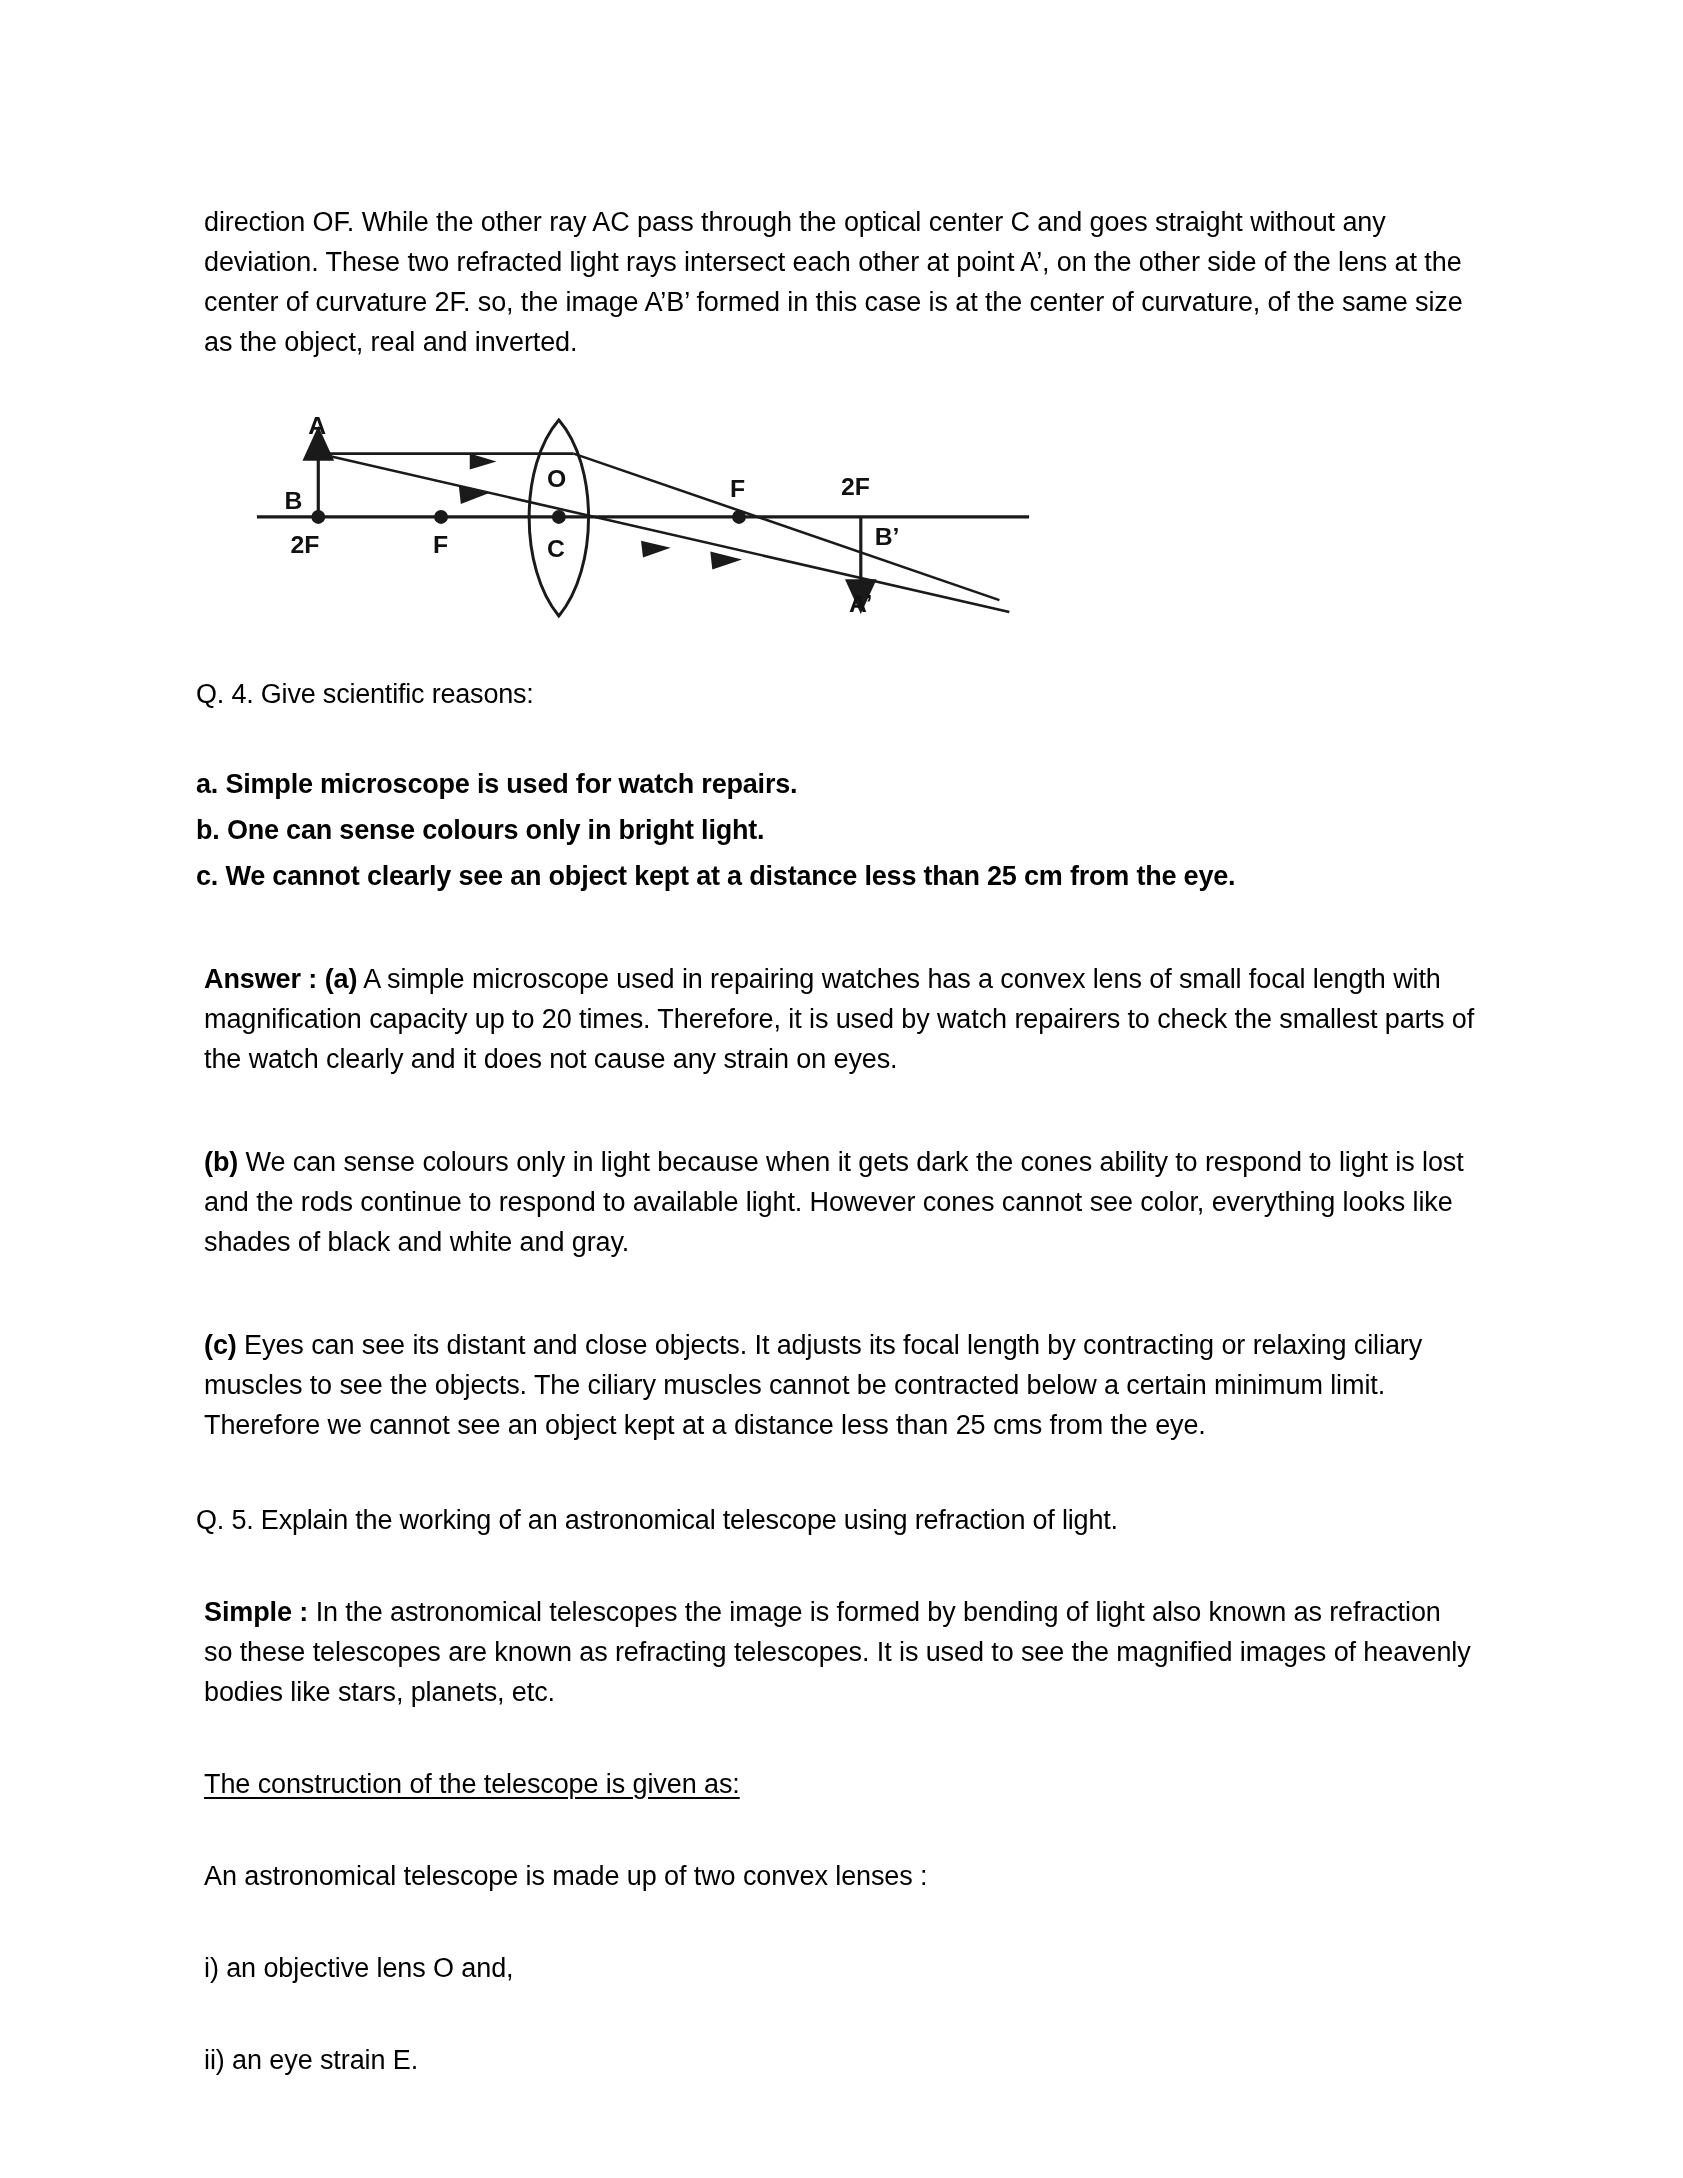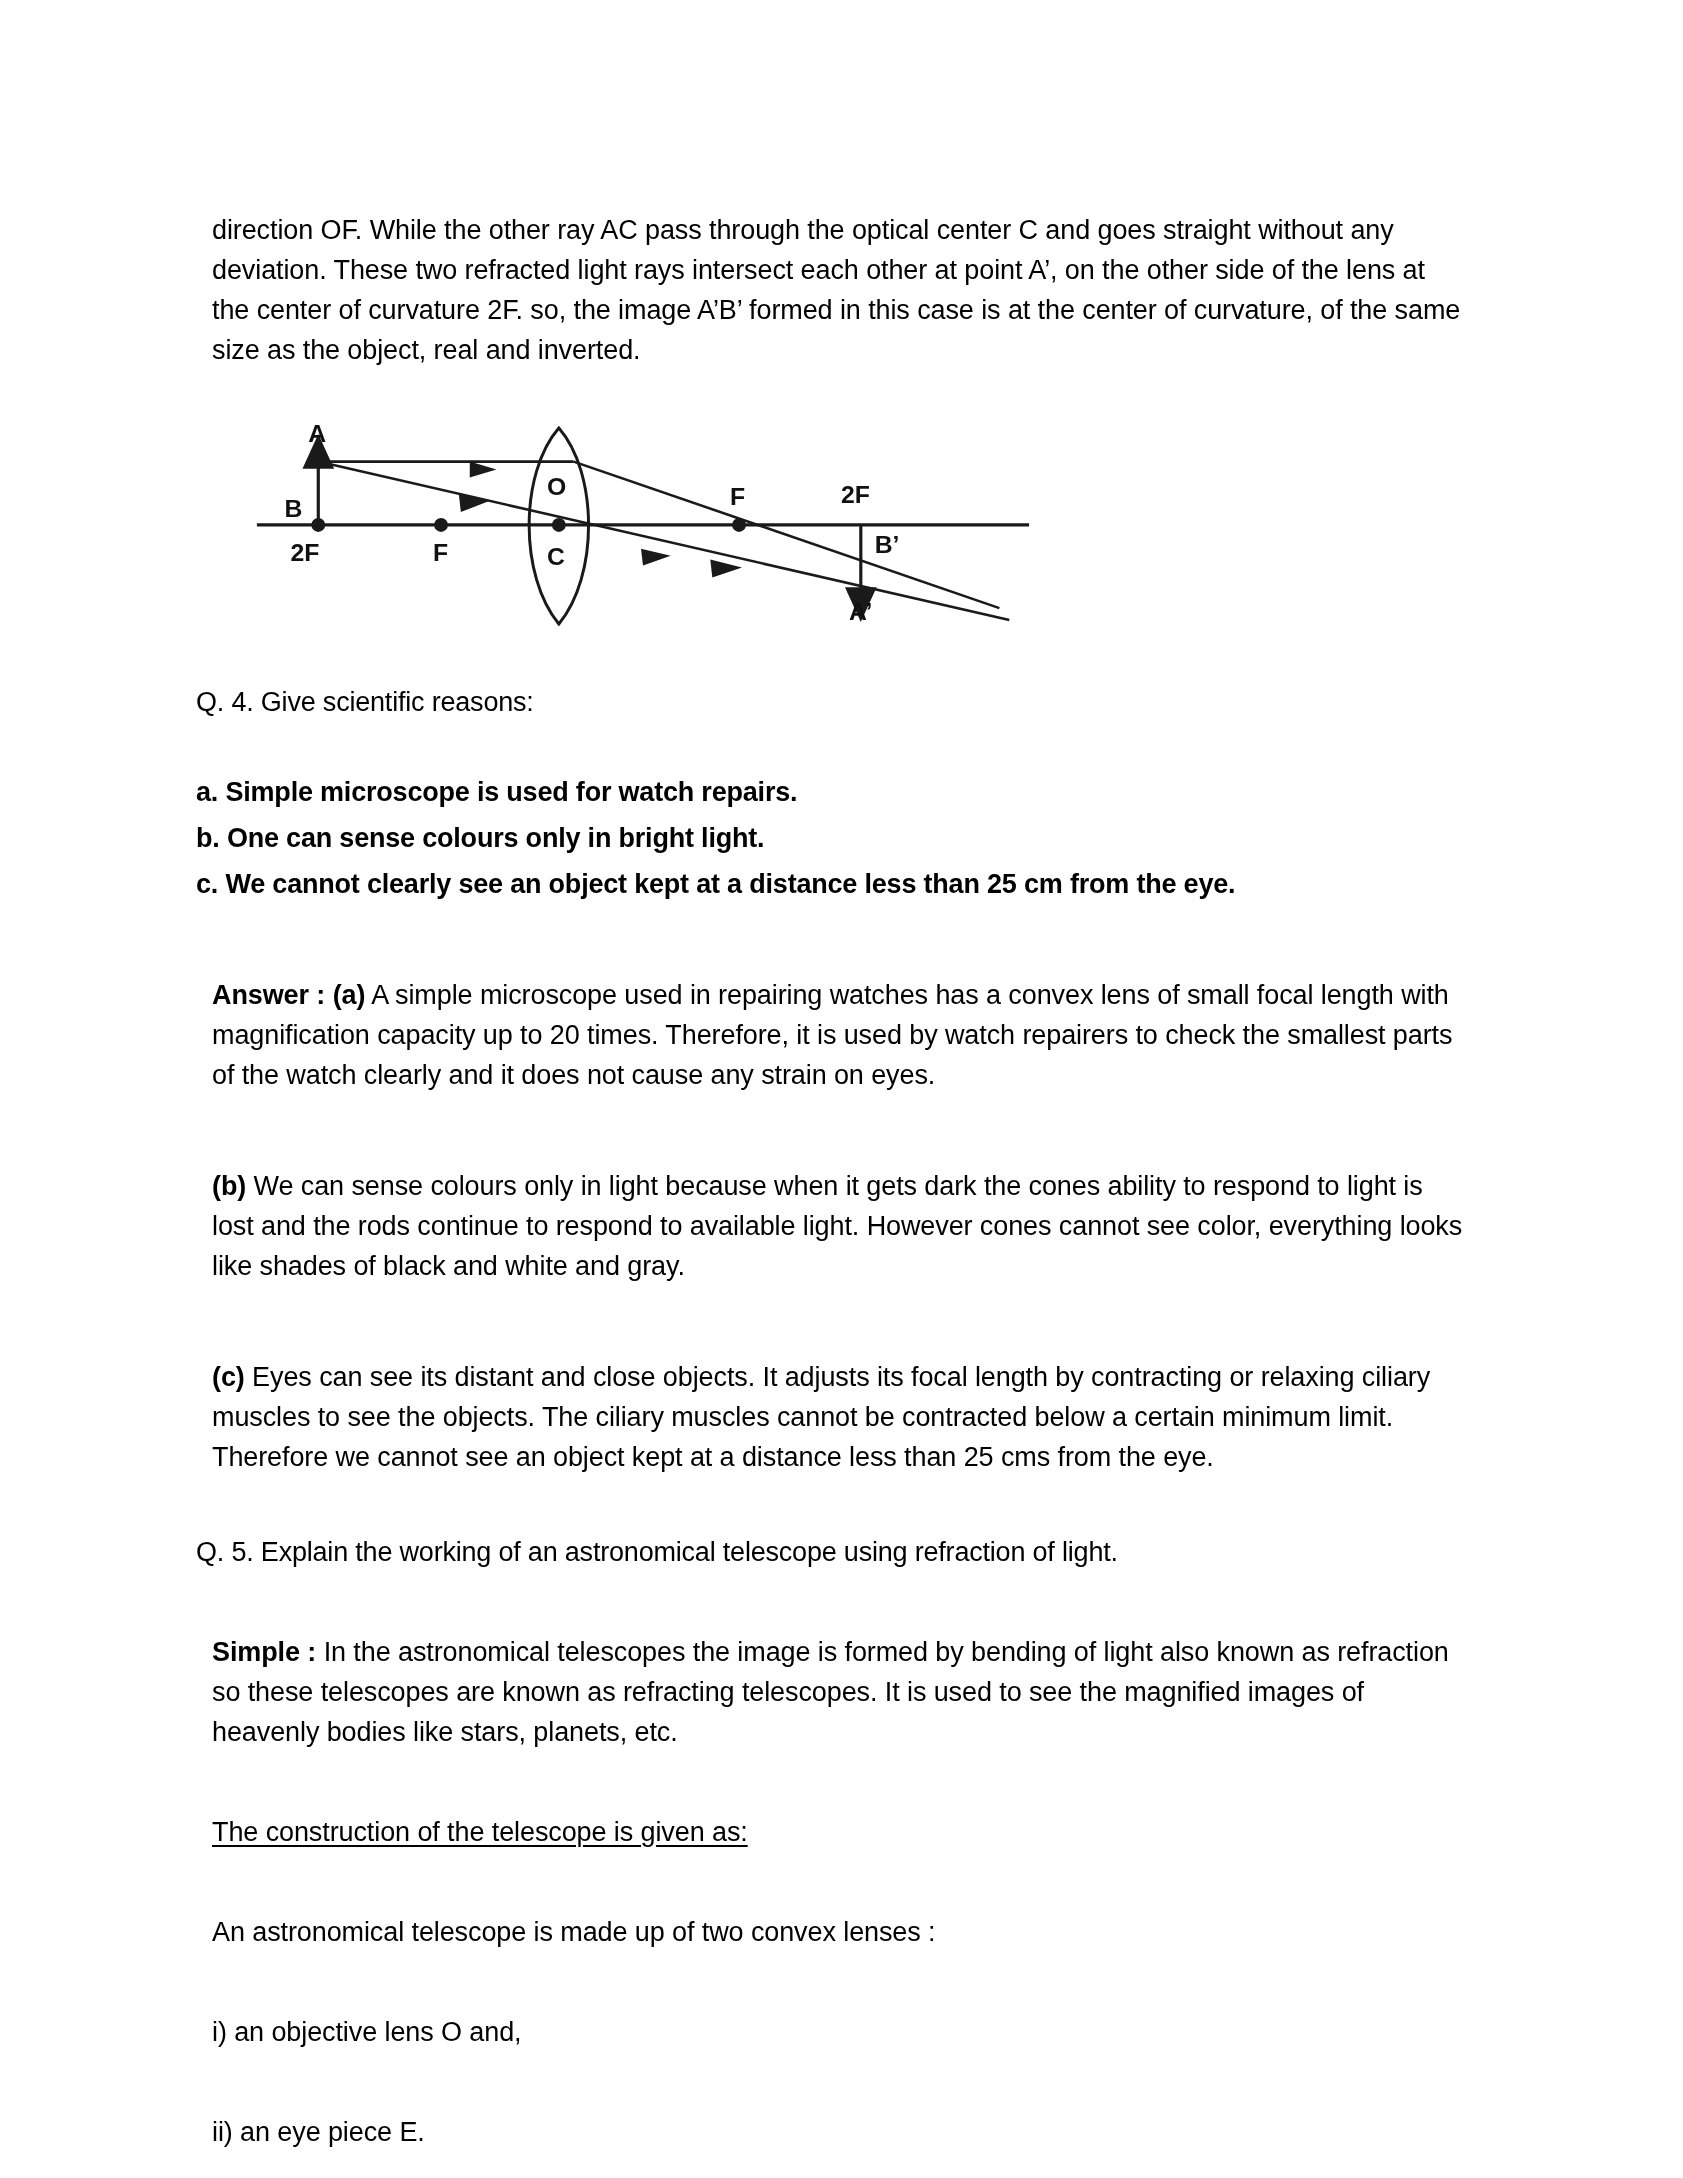--- a/index.html
+++ b/index.html
@@ -20,21 +20,21 @@
     height: 2178px;
     background: #ffffff;
     box-sizing: border-box;
     padding: 194px 0 0 0;
   }
   .content {
     width: 1287px;
     margin: 0 auto 0 196px;
   }
   p {
-    margin: 16px;
+    margin: 8px;
     font-size: 27px;
     line-height: 40px;
     letter-spacing: -0.1px;
   }
   .para {
     margin-bottom: 0;
   }
   .gap-md { height: 44px; }
   .gap-lg { height: 55px; }
   b, .bold { font-weight: bold; }
@@ -154,17 +154,17 @@
     <div class="gap-md"></div>
 
     <p class="para">An astronomical telescope is made up of two convex lenses :</p>
 
     <div class="gap-md"></div>
 
     <p class="para">i) an objective lens O and,</p>
 
     <div class="gap-md"></div>
 
-    <p class="para">ii) an eye piece E.</p>
+    <p class="para">ii) an eye strain E.</p>
 
   </div>
 </div>
 
 
 </body></html>

